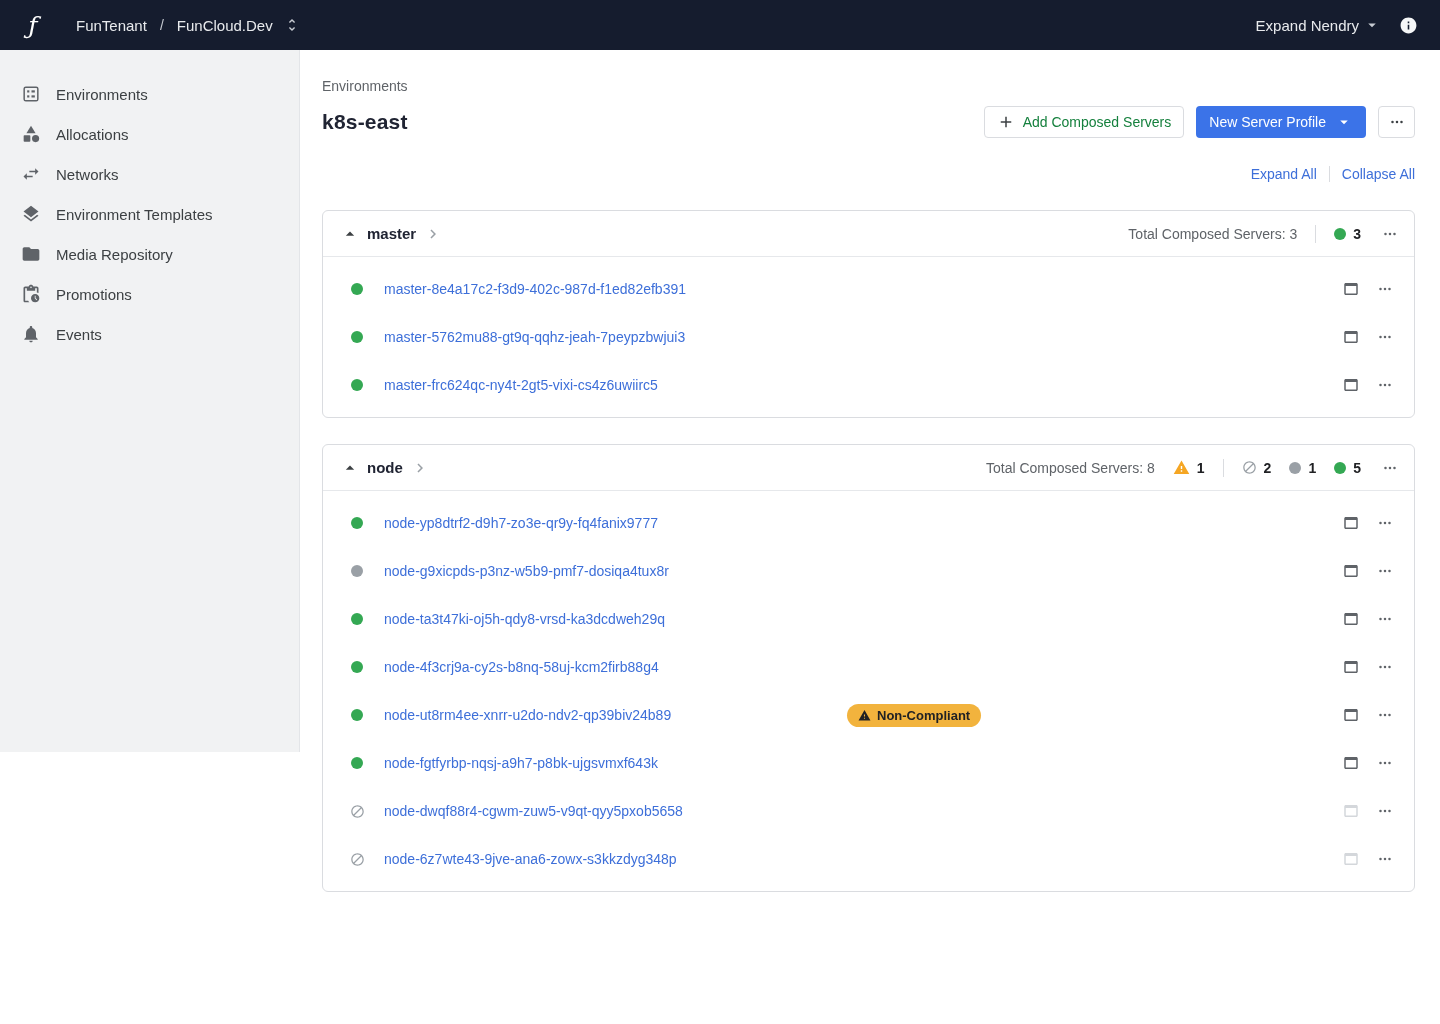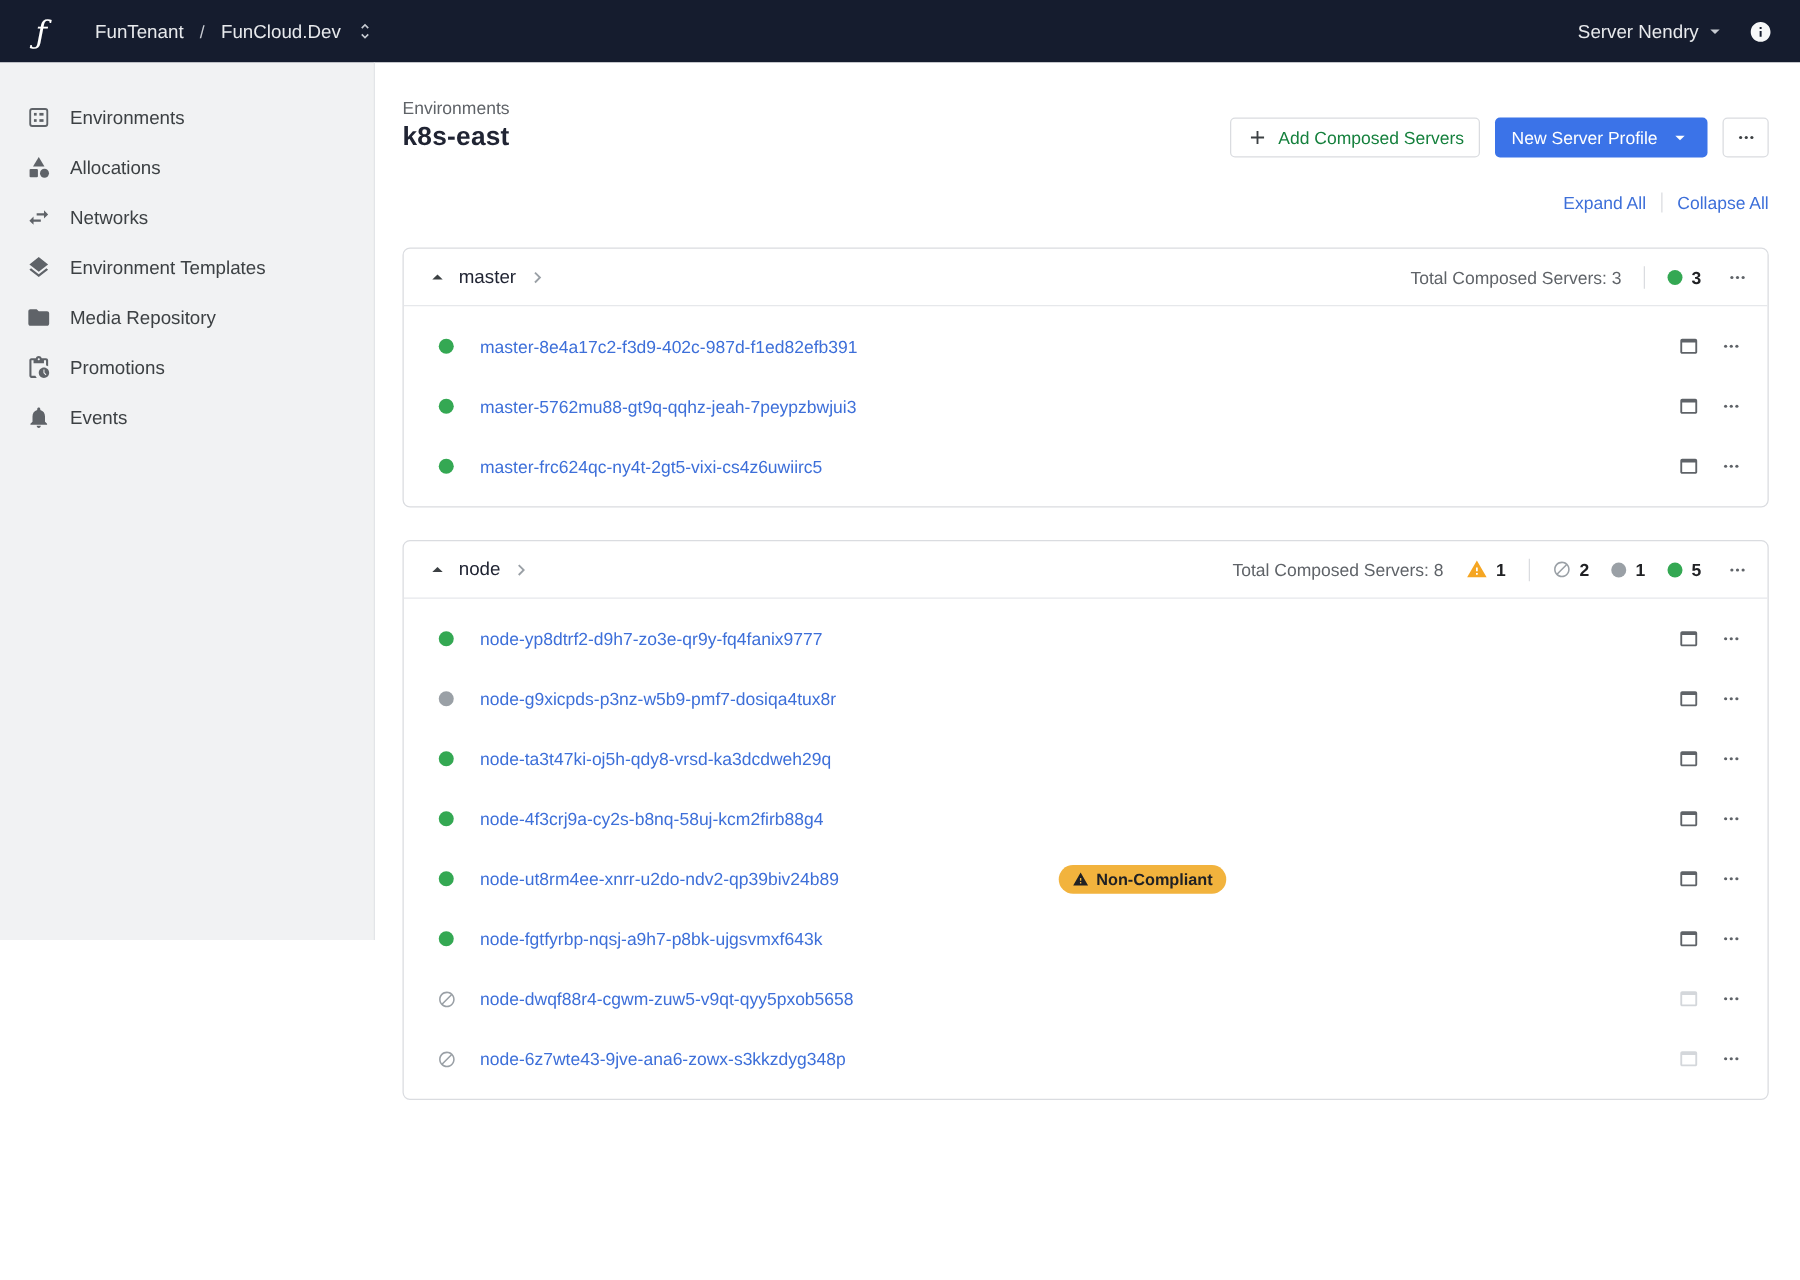--- a/index.html
+++ b/index.html
@@ -40,21 +40,21 @@
   }
   .side-item {
     height:40px; display:flex; align-items:center; gap:15px; padding-left:21px;
     font-size:15px; color:#3C4043; cursor:pointer;
   }
   .side-icon { color:#5F6368; width:20px; }
 
   
   .main { flex:1; padding:28px 25px 0 22px; background:#fff; }
   .eyebrow { font-size:14px; color:#5F6368; }
-  .title-row { display:flex; align-items:center; height:32px; }
+  .title-row { display:flex; align-items:center; margin-top:12px; height:32px; }
   .page-title { font-size:21px; font-weight:700; color:#202433; letter-spacing:.2px; }
   .actions { margin-left:auto; display:flex; align-items:center; gap:12px; }
   .btn-outline {
     height:32px; border:1px solid #DADCE0; border-radius:4px; background:#fff;
     color:#15803d; font-size:14px; display:flex; align-items:center; gap:8px; padding:0 12px;
   }
   .btn-outline .icn { color:#3C4043; }
   .btn-primary {
     height:32px; background:var(--primary,#3B73E8); border-radius:4px; color:#fff;
     font-size:14px; display:flex; align-items:center; gap:9px; padding:0 13px;
@@ -67,21 +67,21 @@
   .text-link { color:var(--link,#3D6FD9); }
   .vdiv { width:1px; height:16px; background:#DADCE0; }
 
   
   .card { border:1px solid #DADCE0; border-radius:6px; margin-top:26px; }
   .card-header {
     height:46px; display:flex; align-items:center; padding:0 15px 0 17px;
     border-bottom:1px solid #E6E8EB;
   }
   .collapse-btn { color:#3C4043; display:flex; }
-  .group-name { font-size:15px; font-weight:400; color:#202433; margin-left:7px; }
+  .group-name { font-size:15px; font-weight:700; color:#202433; margin-left:7px; }
   .chev-btn { color:#9AA0A6; margin-left:8px; display:flex; }
   .header-right { margin-left:auto; display:flex; align-items:center; }
   .total-label { font-size:14px; color:#5F6368; }
   .count { display:flex; align-items:center; gap:7px; font-size:14px; font-weight:700; color:#202124; margin-left:18px; }
   .count .icn { line-height:0; }
   .hdr-div { width:1px; height:18px; background:#DADCE0; margin-left:18px; }
   .more-btn { color:#5F6368; margin-left:20px; display:flex; }
 
   .rows { padding:8px 0; }
   .srow { height:48px; display:flex; align-items:center; padding:0 20px 0 27px; position:relative; }
@@ -111,21 +111,21 @@
     <button class="switcher icn">
         <span class="icn">
           <svg viewBox="0 0 24 24" width="16" height="16" fill="currentColor">
             <path d="M12 5.83L15.17 9l1.41-1.41L12 3 7.41 7.59 8.83 9 12 5.83zm0 12.34L8.83 15l-1.41 1.41L12 21l4.59-4.59L15.17 15 12 18.17z"></path>
           </svg>
         </span>
       </button>
   </nav>
   <div class="topbar-right">
     <button class="user-btn">
-      <span>Server Nendry</span>
+      <span>Expand Nendry</span>
       <span class="icn">
           <svg viewBox="0 0 24 24" width="18" height="18" fill="currentColor">
             <path d="M7 10l5 5 5-5z"></path>
           </svg>
         </span>
     </button>
     <button class="info-btn icn">
         <span class="icn">
           <svg viewBox="0 0 24 24" width="19" height="19" fill="currentColor">
             <path d="M12 2C6.48 2 2 6.48 2 12s4.48 10 10 10 10-4.48 10-10S17.52 2 12 2zm1 15h-2v-6h2v6zm0-8h-2V7h2v2z"></path>

